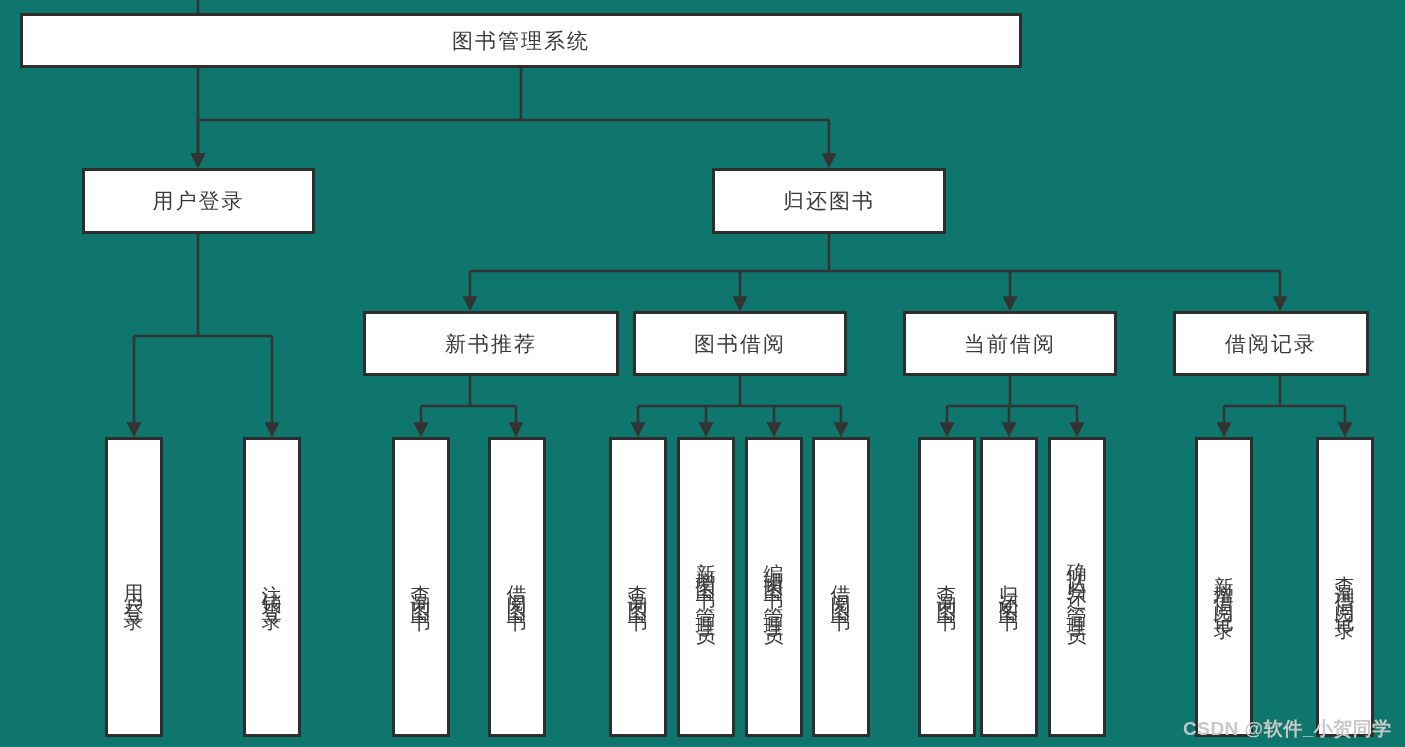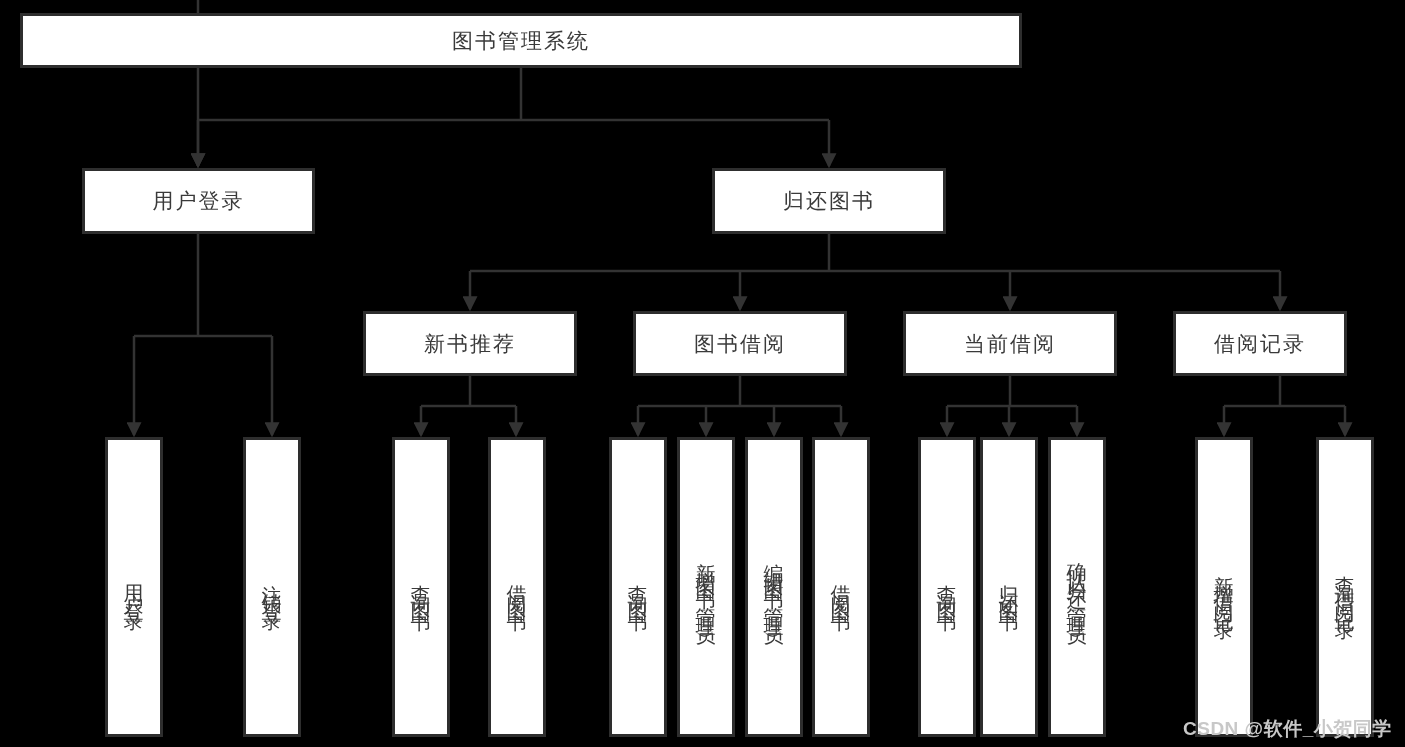--- a/index.html
+++ b/index.html
@@ -5,21 +5,21 @@
   html, body {
     margin: 0;
     padding: 0;
     background: #ffffff;
     font-family: "Liberation Sans", sans-serif;
   }
   #canvas {
     position: relative;
     width: 1405px;
     height: 747px;
-    background: #000000;
+    background: #0f766e;
     overflow: hidden;
   }
   #connectors {
     position: absolute;
     left: 0; top: 0;
     width: 1405px;
     height: 747px;
     pointer-events: none;
   }
   .node {
@@ -122,24 +122,24 @@
       <path d="M1224 406 V435" marker-end="url(#arrow)"></path>
       <path d="M1345 406 V435" marker-end="url(#arrow)"></path>
     </g>
   </svg>
 
   <div class="node hnode root">图书管理系统</div>
 
   <div class="node hnode l2" style="left:82px; width:233px;">用户登录</div>
   <div class="node hnode l2" style="left:712px; width:234px;">归还图书</div>
 
-  <div class="node hnode l3" style="left:363px; width:214px;">新书推荐</div>
+  <div class="node hnode l3" style="left:363px; width:256px;">新书推荐</div>
   <div class="node hnode l3" style="left:633px; width:214px;">图书借阅</div>
   <div class="node hnode l3" style="left:903px; width:214px;">当前借阅</div>
-  <div class="node hnode l3" style="left:1173px; width:174px;">借阅记录</div>
+  <div class="node hnode l3" style="left:1173px; width:196px;">借阅记录</div>
 
   <div class="node leaf" style="left:105px;">
     <span class="vtext">用户登录</span>
   </div>
   <div class="node leaf" style="left:243px;">
     <span class="vtext">注销登录</span>
   </div>
 
   <div class="node leaf" style="left:392px;">
     <span class="vtext">查询图书</span>

